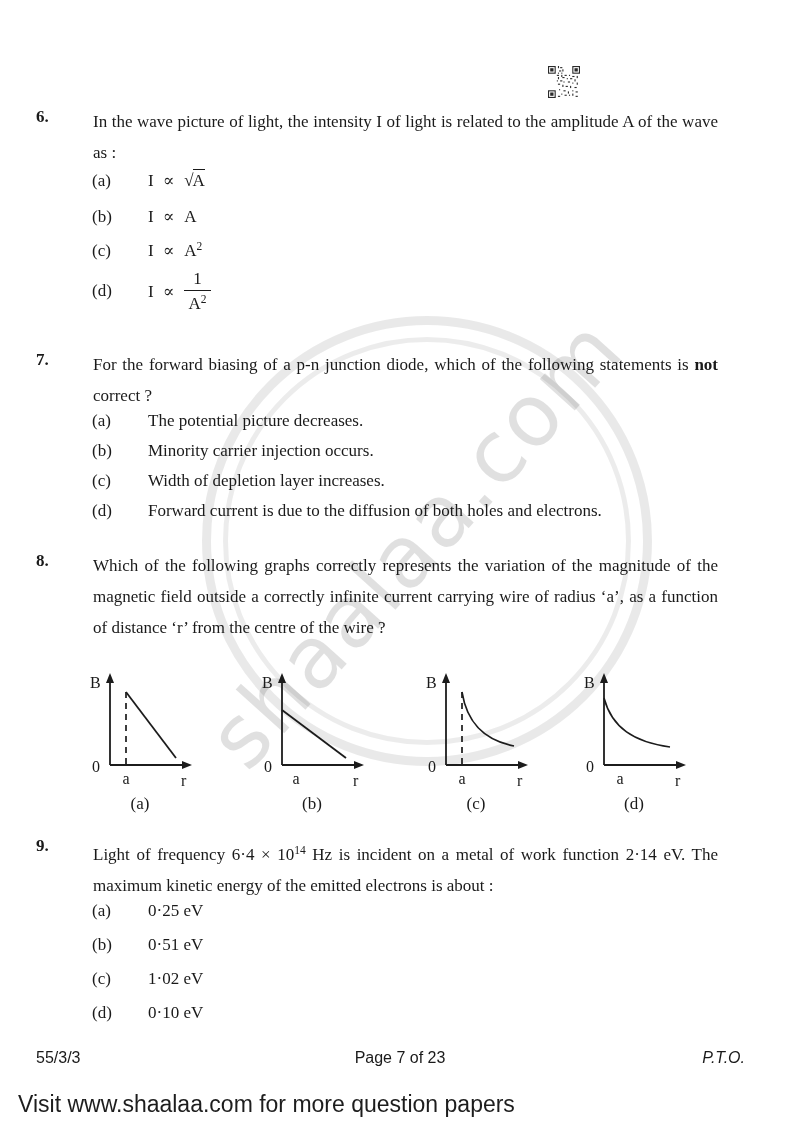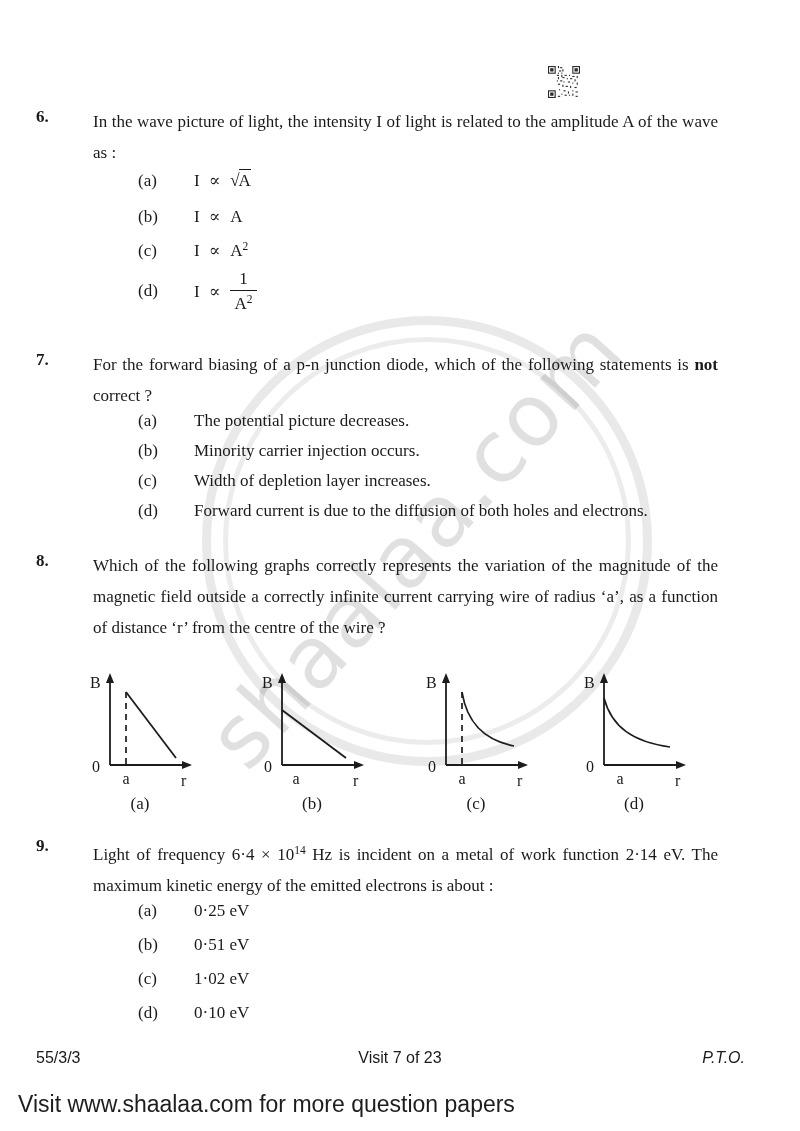--- a/index.html
+++ b/index.html
@@ -19,21 +19,21 @@
     pointer-events:none; white-space:nowrap;
   }
   
   .qr { position:absolute; left:548px; top:66px; }
   
   .qnum { position:absolute; left:36px; font-weight:bold; font-size:17px; }
   .qtext {
     position:absolute; left:93px; width:625px; font-size:17px; line-height:31px;
     text-align:justify;
   }
-  .opt-row { position:absolute; left:92px; font-size:17px; white-space:nowrap;margin-left:46px; }
+  .opt-row { position:absolute; left:92px; font-size:17px; white-space:nowrap; }
   .opt-label { display:inline-block; width:56px; }
   .emph { font-weight:bold; }
   sup.exp { font-size:11.5px; vertical-align:6px; }
   .rel { margin:0 10px 0 9px; }
   .radicand { border-top:1.5px solid #1a1a1a; padding-top:1px; }
   .radical { margin-right:-1px; }
   .opt-row-flex { display:flex; align-items:center; }
   .frac { display:inline-block; text-align:center; vertical-align:middle; line-height:1.25; }
   .frac-num { display:block; border-bottom:1.5px solid #1a1a1a; padding:0 9px 1px; }
   .frac-den { display:block; padding-top:1px; }
@@ -225,20 +225,20 @@
     <span class="opt-label">(b)</span><span>0·51 eV</span>
   </div>
   <div class="opt-row" style="top:969px">
     <span class="opt-label">(c)</span><span>1·02 eV</span>
   </div>
   <div class="opt-row" style="top:1003px">
     <span class="opt-label">(d)</span><span>0·10 eV</span>
   </div>
 
   <div class="footer">
-    <span class="center"><span>Visit </span><b>7 of 23</b></span>
+    <span class="center"><span>Page </span><b>7 of 23</b></span>
     <span class="code">55/3/3</span>
     <span class="pto">P.T.O.</span>
   </div>
 
   <div class="bottom-note">Visit www.shaalaa.com for more question papers</div>
 
 </div>
 
 </body></html>

